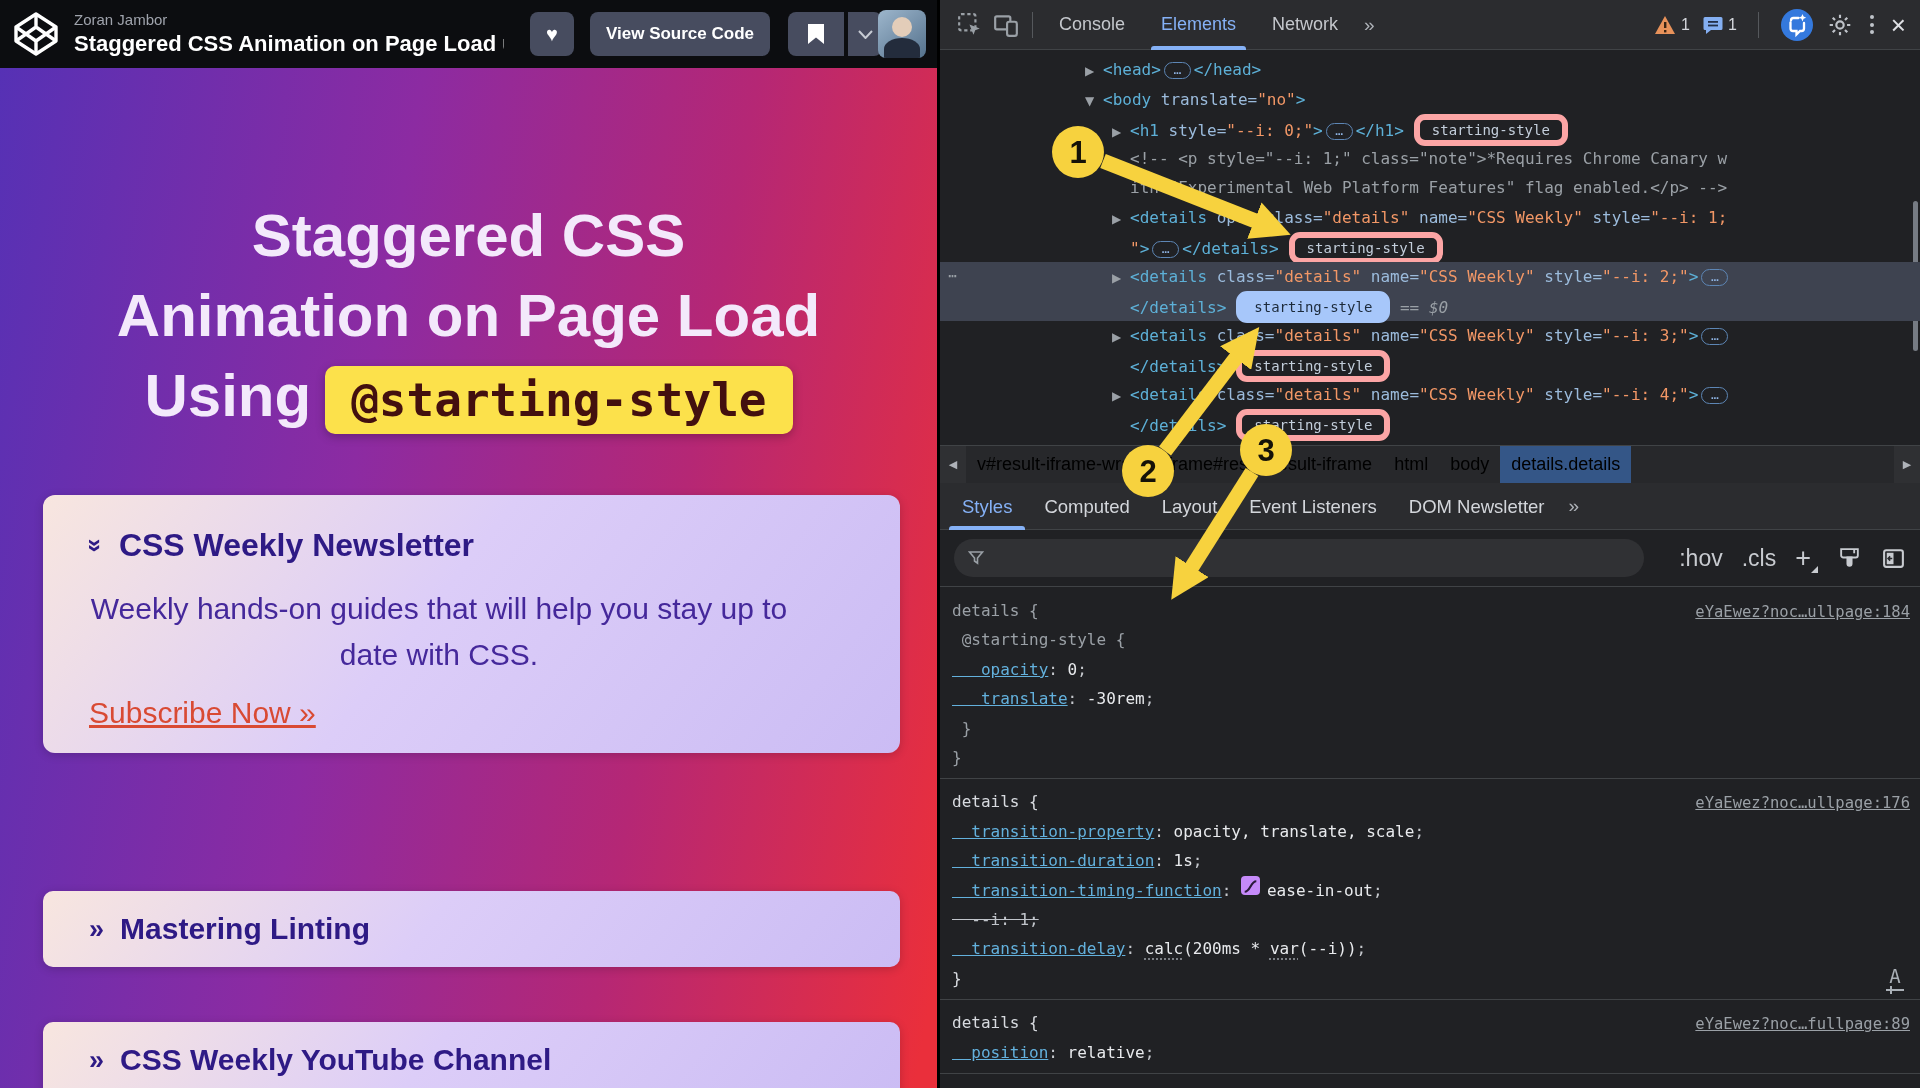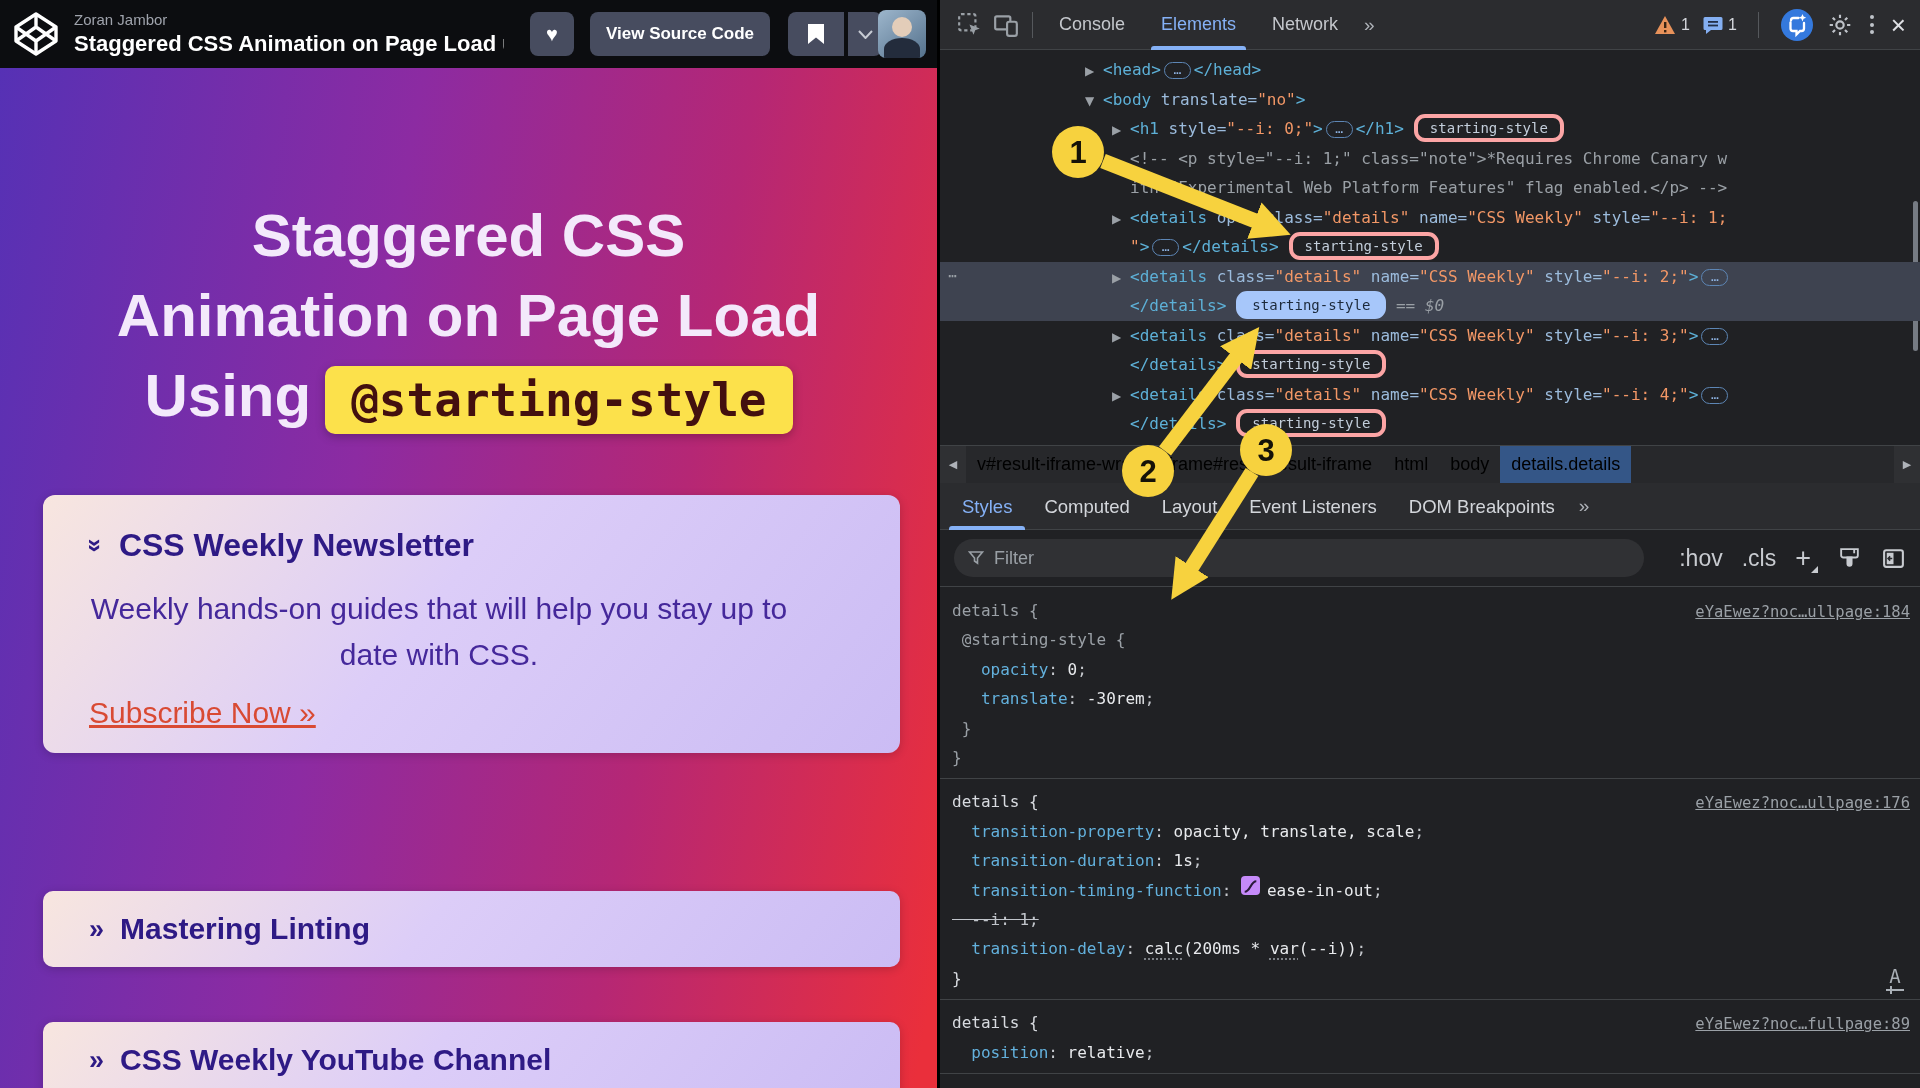--- a/index.html
+++ b/index.html
@@ -66,21 +66,21 @@
              font:16px/29.5px "DejaVu Sans Mono",monospace; padding-top:4px; }
   .trow { position:relative; white-space:pre; height:29.5px; }
   .trow.sel { background:#3e4350; }
   .arr { display:inline-block; width:18px; color:#9aa0a6; font-size:12px; font-family:"DejaVu Sans",sans-serif; }
   .gut { position:absolute; left:8px; top:0; color:#9aa0a6; font-size:15px; letter-spacing:1px; }
   .k-tg { color:#5db0d7; } .k-at { color:#9bbbdc; } .k-av { color:#f29766; }
   .k-cm { color:#9aa0a6; } .k-sp { color:#e8eaed; } .k-dim { color:#9aa0a6; }
   .k-dollar { color:#9aa0a6; font-style:italic; }
   .pill { display:inline-block; min-width:27px; height:17px; line-height:14px; border:1.5px solid #5d86b5;
           border-radius:9px; color:#8fb4e3; font-size:13px; text-align:center; margin:0 3px; vertical-align:1px; }
-  .badge, .badgesel { display:inline-block; margin-left:10px; border:4px solid #fca5a5; color:#c3cedb;
+  .badge, .badgesel { display:inline-block; margin-left:10px; border:6px solid #fca5a5; color:#c3cedb;
           border-radius:11px; padding:0 12px; font-size:14px; line-height:20px; vertical-align:1px; }
   .badgesel { background:#a7c7fa; color:#1c2a3a; border-color:#a7c7fa; }
   .scroll-thumb { position:absolute; right:2px; top:150px; width:5px; height:150px; background:#767b83; border-radius:3px; }
 
   .dt-crumbs { position:absolute; top:445px; left:0; right:0; height:38px; background:#27282b;
                border-top:1px solid #404346; display:flex; align-items:center; font-size:18px; overflow:hidden; }
   .crumb-btn { width:26px; height:100%; display:flex; align-items:center; justify-content:center;
                color:#aeb2b8; font-size:11px; background:#2f3033; border:none; }
   .crumb-btn.right { position:absolute; right:0; }
   .crumb { height:100%; display:flex; align-items:center; padding:0 11px; background:none; border:none; font-size:18px; font-family:inherit; }
@@ -103,21 +103,21 @@
   .ftog { background:none; border:none; color:#c8cbd0; font-size:23px; font-family:inherit; }
   .plus-btn { position:relative; background:none; border:none; color:#c8cbd0; font-size:27px; line-height:1; padding-right:7px; }
   .plus-btn::after { content:""; position:absolute; right:0; bottom:-1px; border-left:7px solid transparent; border-bottom:7px solid #c8cbd0; }
   .iconbtn { background:none; border:none; display:flex; align-items:center; }
 
   .dt-styles { position:absolute; top:588px; left:0; right:0; bottom:0; overflow:hidden;
                font:16px/29.4px "DejaVu Sans Mono",monospace; }
   .rule { position:relative; padding:8px 12px 6px 12px; border-bottom:1px solid #404346; }
   .rline { white-space:pre; }
   .rule-link { position:absolute; right:10px; top:10px; color:#9aa0a6; font-size:15.5px; text-decoration:underline; }
-  .k-pr { color:#63b1dd; } .k-va { color:#e8eaed; } .k-pu { color:#c5c8cd; }
+  .k-pr { color:#63b1dd;text-decoration:underline; } .k-va { color:#e8eaed; } .k-pu { color:#c5c8cd; }
   .k-gray { color:#9aa0a6; } .k-sel { color:#d8dbe0; }
   .k-strike { color:#c0c4ca; text-decoration:line-through; }
   .k-fn { color:#e8eaed; text-decoration:underline dotted #9aa0a6; text-underline-offset:4px; }
   .bez { display:inline-block; width:19px; height:19px; background:#c58af9; border-radius:4px; margin:0 7px -3px 0; }
   .fontedit { position:absolute; right:16px; bottom:8px; color:#aab0b7; font-size:19px; text-align:center; line-height:1; }
   .fontedit .fe-bar { display:block; margin-top:3px; width:18px; height:2px; background:#aab0b7; position:relative; }
   .fontedit .fe-bar::after { content:""; position:absolute; left:4px; top:-3px; width:2px; height:8px; background:#aab0b7; }
 
   .annot { position:absolute; left:0; top:0; pointer-events:none; z-index:50; }
 </style>
@@ -287,31 +287,30 @@
         </span>
       <button class="crumb-btn right">▶</button>
     </div>
 
     <div class="dt-tabs">
       <span id="styleTabs" style="display:flex;height:100%;">
           <button class="stab active">Styles</button>
           <button class="stab">Computed</button>
           <button class="stab">Layout</button>
           <button class="stab">Event Listeners</button>
-          <button class="stab">DOM Breakpoints</button>
+          <button class="stab">DOM Newsletter</button>
         </span>
       <button class="more-tabs">»</button>
     </div>
 
     <div class="dt-filter">
       <div class="filter-pill">
         <svg width="16" height="16" viewBox="0 0 16 16">
           <path d="M1.5 2 h13 L9.5 8 v5.2 L6.5 11 V8 Z" fill="none" stroke="#9aa0a6" stroke-width="1.6"></path>
         </svg>
-        <input placeholder="Filter" style="">
       </div>
       <div class="filter-right">
         <button class="ftog">:hov</button>
         <button class="ftog">.cls</button>
         <button class="plus-btn">+</button>
         <button class="iconbtn">
           <svg width="25" height="25" viewBox="0 0 24 24" fill="none" stroke="#c8cbd0" stroke-width="1.8">
             <path d="M4 3 h16 v6 a2 2 0 0 1 -2 2 h-12 a2 2 0 0 1 -2 -2 Z"></path>
             <path d="M16.5 3 v4"></path>
             <path d="M10 11 h4 v6 a2 2 0 0 1 -4 0 Z" fill="#c8cbd0"></path>

